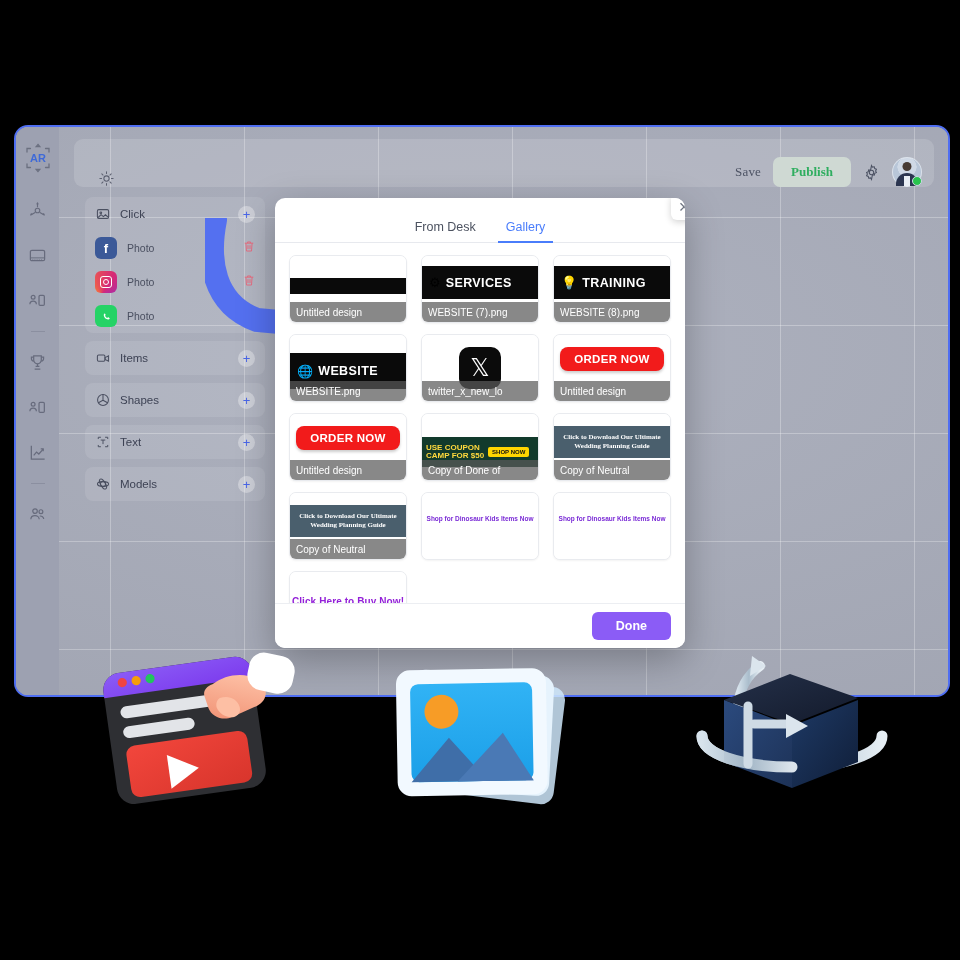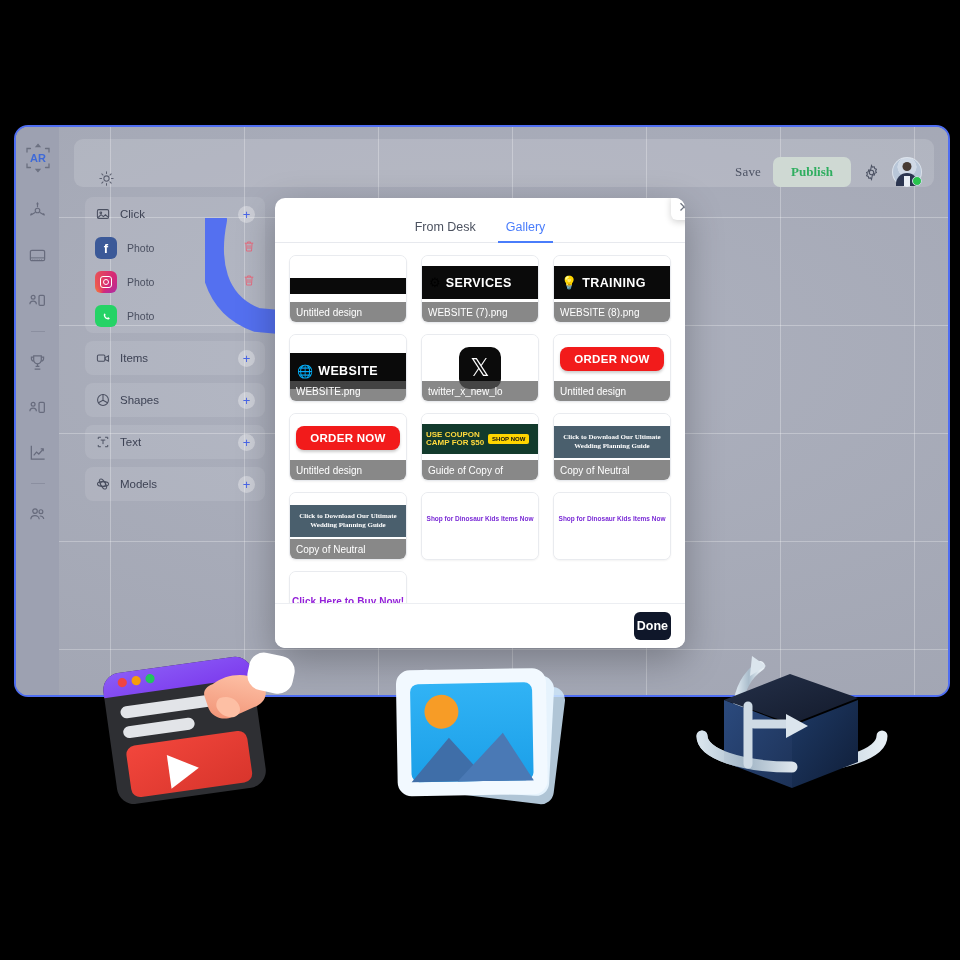--- a/index.html
+++ b/index.html
@@ -135,22 +135,22 @@
      background:conic-gradient(from 200deg at 30% 112%, #fdcb52, #f7753b, #d62976, #962fbf, #4f5bd5);
      display:flex;align-items:center;justify-content:center;}
   .ig-tile .ring{width:21px;height:21px;border:3px solid #fff;border-radius:7px;position:relative;}
   .ig-tile .ring:before{content:"";position:absolute;left:50%;top:50%;transform:translate(-50%,-50%);
      width:9px;height:9px;border:2.5px solid #fff;border-radius:50%;}
   .x-tile{width:42px;height:42px;border-radius:10px;background:#0b0b0b;
      display:flex;align-items:center;justify-content:center;color:#fff;font-size:24px;
      font-family:"DejaVu Sans",sans-serif;}
   #modal-footer{flex:0 0 auto;height:44px;border-top:1px solid #eceef2;display:flex;
      align-items:center;justify-content:flex-end;padding-right:14px;background:#fff;}
-  #done-btn{background:#0f172a;color:#fff;font-size:12.5px;font-weight:600;
-     padding:7px 3px;border-radius:6px;}
+  #done-btn{background:#8b5cf6;color:#fff;font-size:12.5px;font-weight:600;
+     padding:7px 24px;border-radius:6px;}
 
   
   .illu{position:absolute;}
   #illu-video{left:95px;top:645px;width:200px;height:185px;}
   #illu-gallery{left:385px;top:655px;width:200px;height:175px;}
   #illu-cube{left:690px;top:650px;width:205px;height:180px;}
 </style>
 </head>
 <body>
 
@@ -423,30 +423,30 @@
         </div>
 
         <div class="thumb">
           <div class="art" style="align-items:flex-start;padding-top:12px;">
             <div class="order-pill">ORDER NOW</div>
           </div>
           <div class="cap">Untitled design</div>
         </div>
 
         <div class="thumb">
-          <div class="art" style="align-items:flex-start;padding-top:10px;">
+          <div class="art" style="align-items:center;padding-top:10px;">
             <div class="coupon">
               <div class="ctxt">
                 <div>USE COUPON</div>
                 <div>CAMP FOR $50</div>
               </div>
               <div class="shopnow">SHOP NOW</div>
             </div>
           </div>
-          <div class="cap">Guide of Copy of</div>
+          <div class="cap">Copy of Done of</div>
         </div>
 
         <div class="thumb">
           <div class="art" style="align-items:flex-start;padding-top:12px;">
             <div class="wedding">
               <div>Click to Download Our Ultimate</div>
               <div>Wedding Planning Guide</div>
             </div>
           </div>
           <div class="cap">Copy of Neutral</div>

